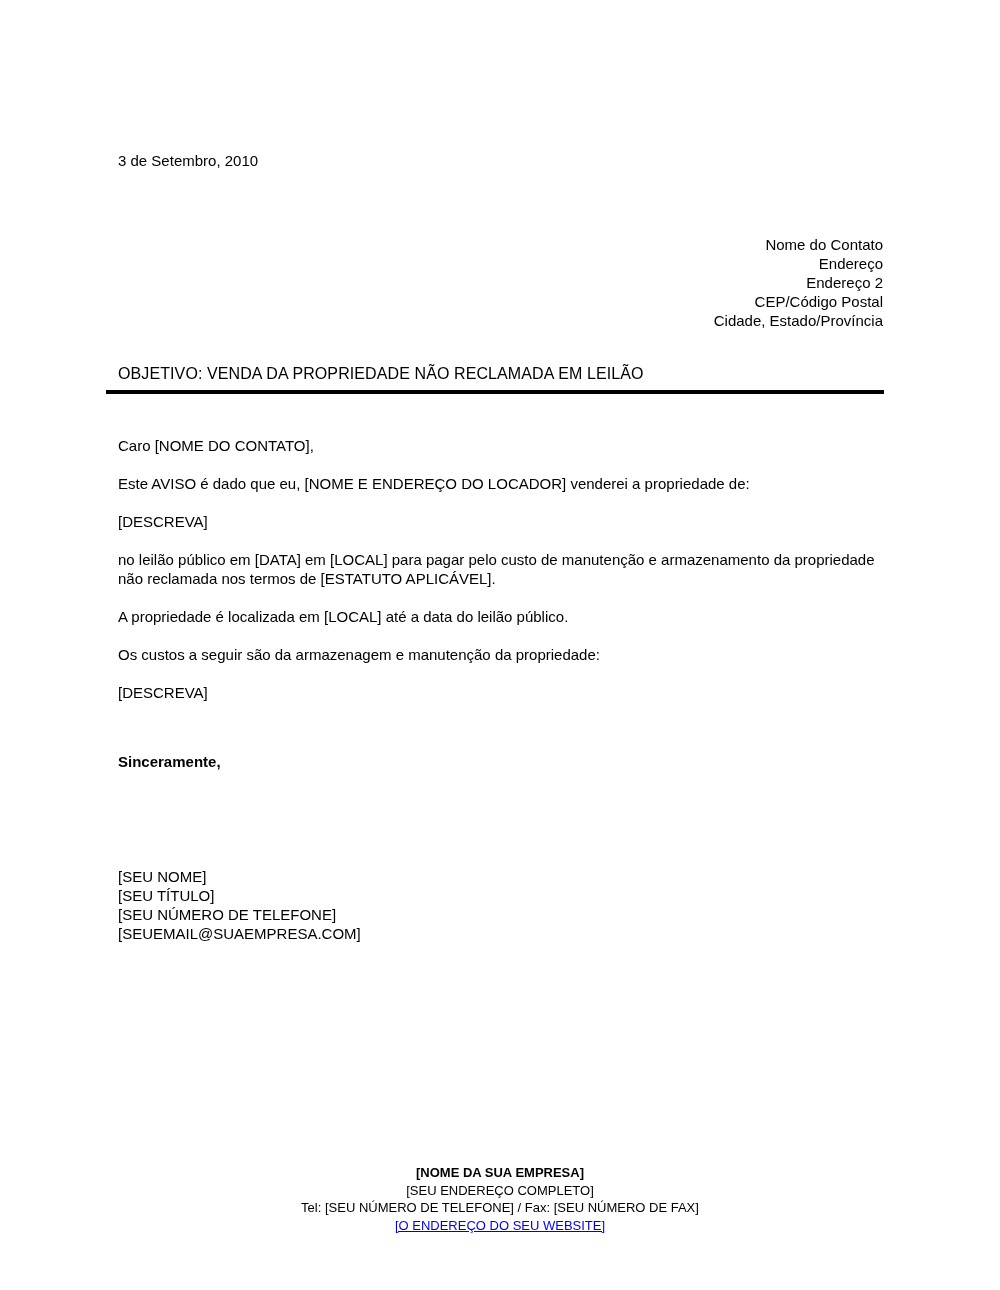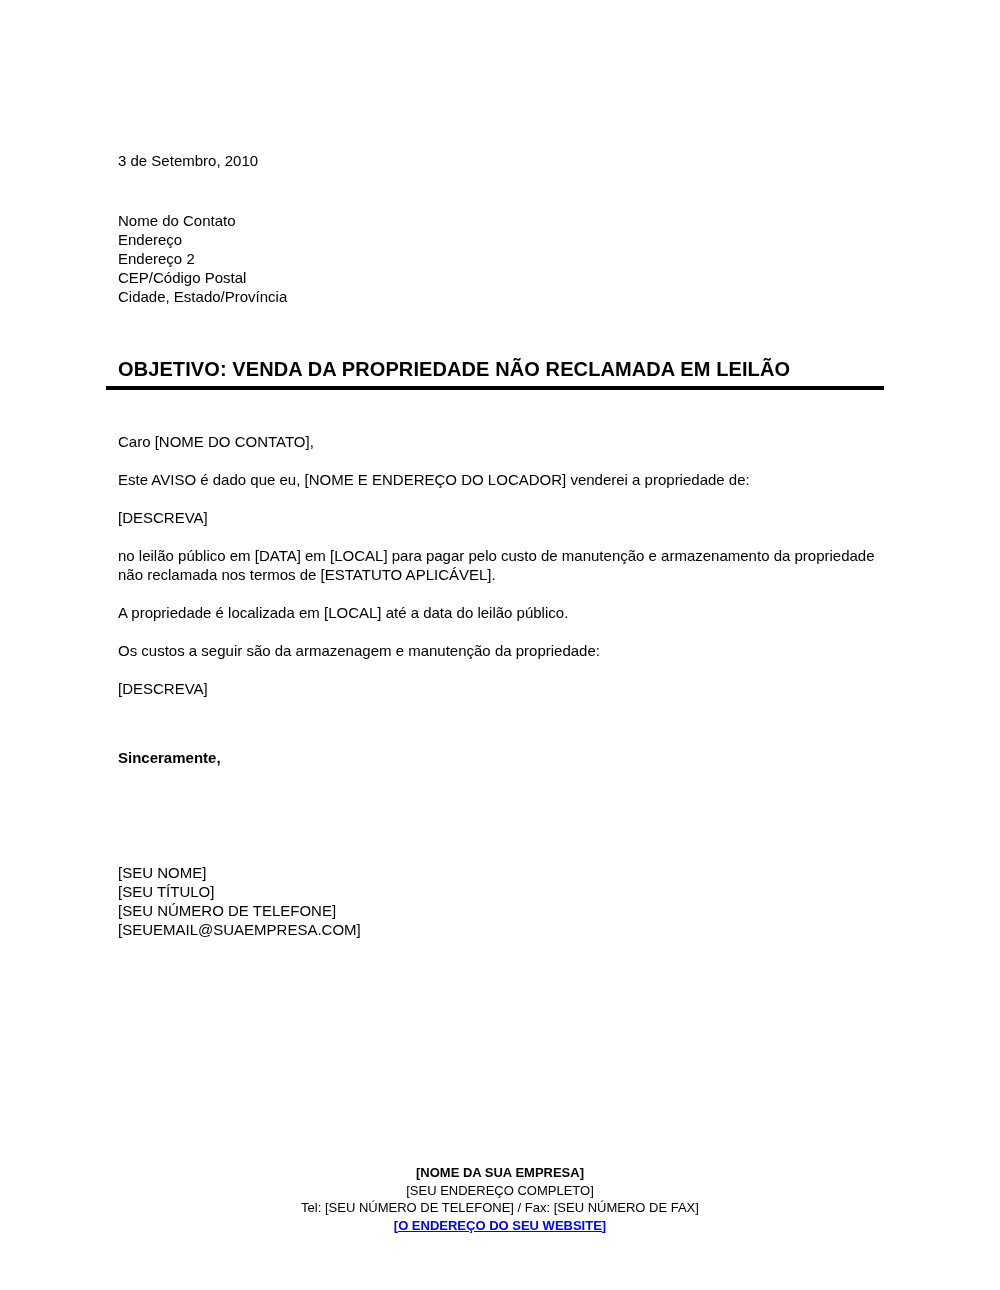--- a/index.html
+++ b/index.html
@@ -22,25 +22,25 @@
   }
   .column {
     position: absolute;
     top: 0;
     left: 118px;
     width: 765px;
     font-size: 15px;
     line-height: 19px;
   }
   .date { margin-top: 151px; }
-  .address { margin-top: 41px; }
+  .address { margin-top: 65px; text-align: right; }
   .subject {
-    margin-top: 54px;
-    font-weight: bold;
-    font-size: 20px;
+    margin-top: 34px;
+    font-weight: normal;
+    font-size: 16px;
     letter-spacing: 0.1px;
     white-space: nowrap;
   }
   .rule {
     margin-top: 7px;
     margin-left: -12px;
     width: 778px;
     height: 4px;
     background: #000000;
   }
@@ -55,21 +55,20 @@
     width: 1000px;
     text-align: center;
     font-size: 13px;
     line-height: 17.5px;
   }
   .footer-company { font-weight: bold; }
   .footer-link {
     color: #0000ee;
     text-decoration: underline;
     cursor: pointer;
-    font-weight: bold;
   }
 </style>
 </head>
 <body style="color: rgb(0, 0, 0);">
 
 <div class="page" style="background: rgb(255, 255, 255);">
 
   <div class="column">
 
     <div class="date">3 de Setembro, 2010</div>

